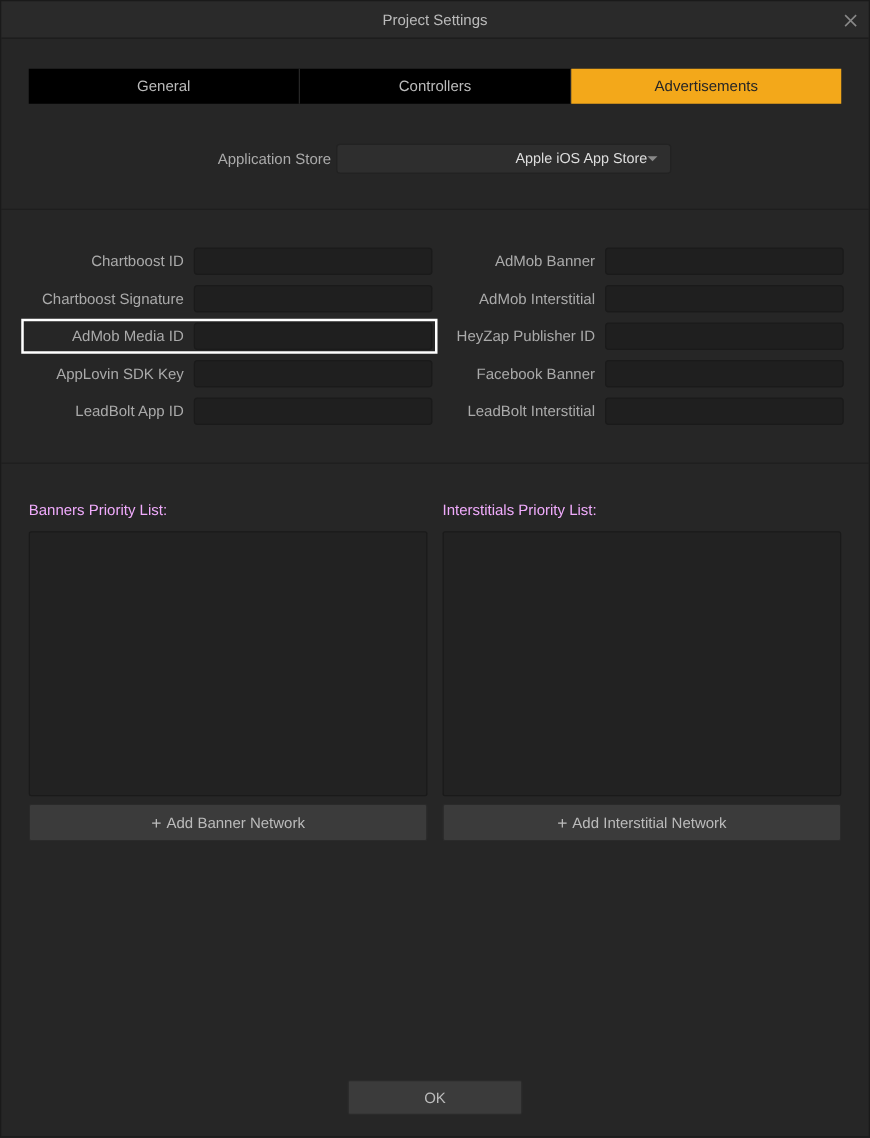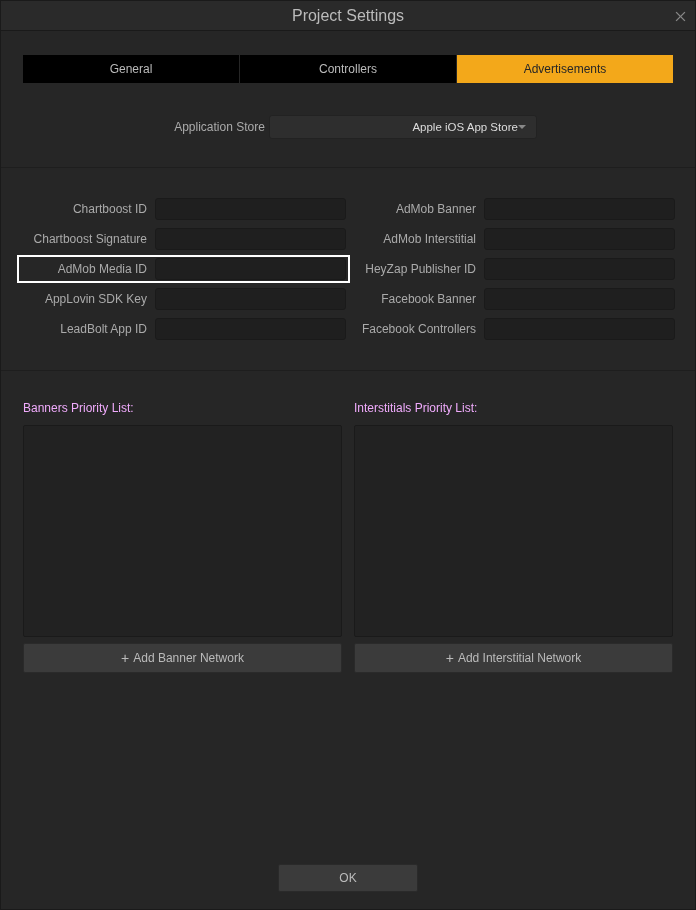--- a/index.html
+++ b/index.html
@@ -18,21 +18,21 @@
     background: #2a2a2a;
     border-bottom: 1px solid #1a1a1a;
     display: flex;
     align-items: center;
     position: relative;
   }
   .titlebar .title {
     flex: 1;
     text-align: center;
     color: #bbb;
-    font-size: 16px;
+    font-size: 12px;
   }
   .titlebar .close {
     position: absolute;
     right: 0;
     top: 0;
     width: 30px;
     height: 30px;
     display: flex;
     align-items: center;
     justify-content: center;
@@ -225,21 +225,21 @@
     </div>
     <div class="field">
       <label>HeyZap Publisher ID</label>
       <input class="input" value="" style="">
     </div>
     <div class="field">
       <label>Facebook Banner</label>
       <input class="input" value="" style="">
     </div>
     <div class="field">
-      <label>Facebook Controllers</label>
+      <label>LeadBolt Interstitial</label>
       <input class="input" value="" style="">
     </div>
   </div>
 </div>
 
 <div class="lists">
   <div class="list-col">
     <div class="list-label">Banners Priority List:</div>
     <div class="list-box"></div>
     <div class="add-btn">

